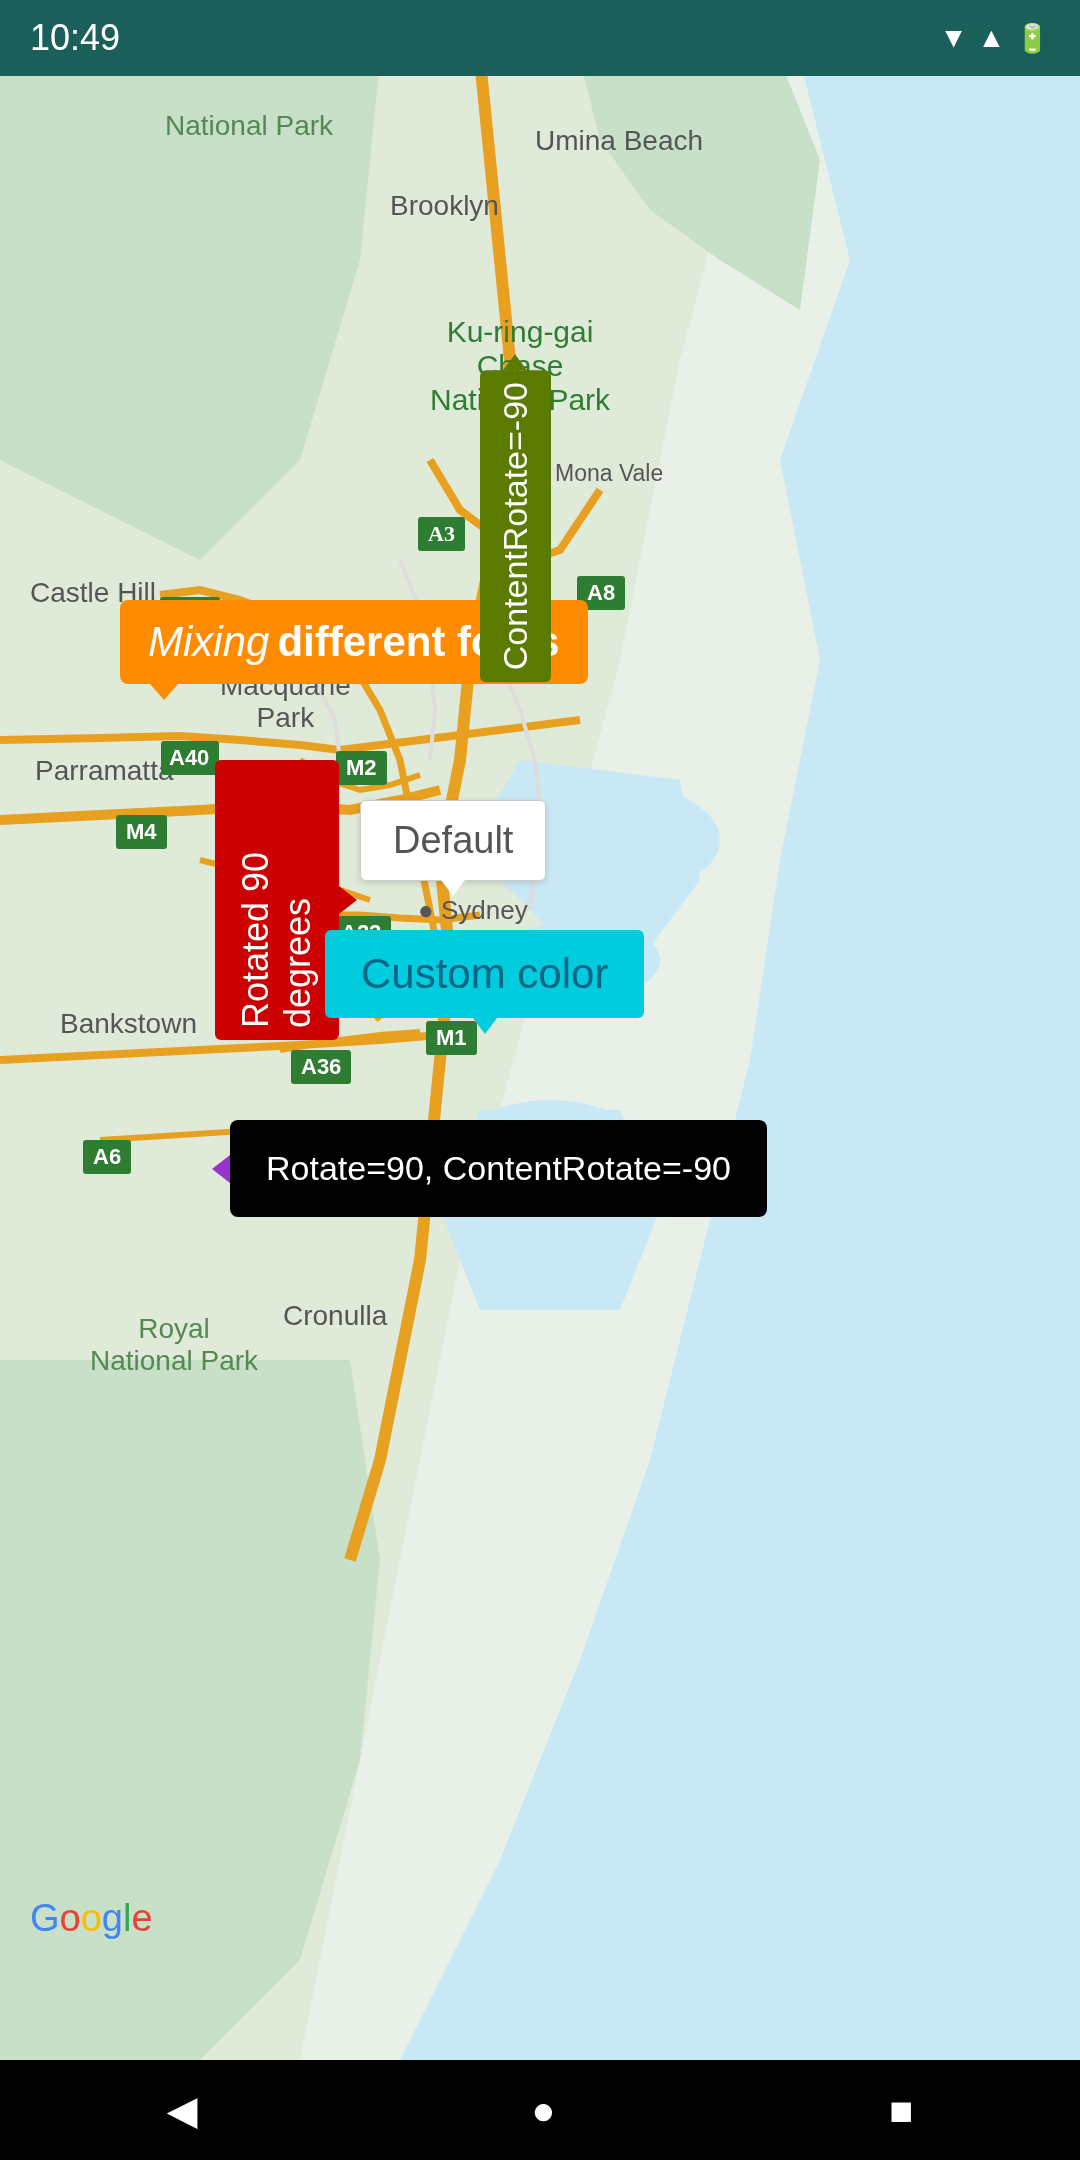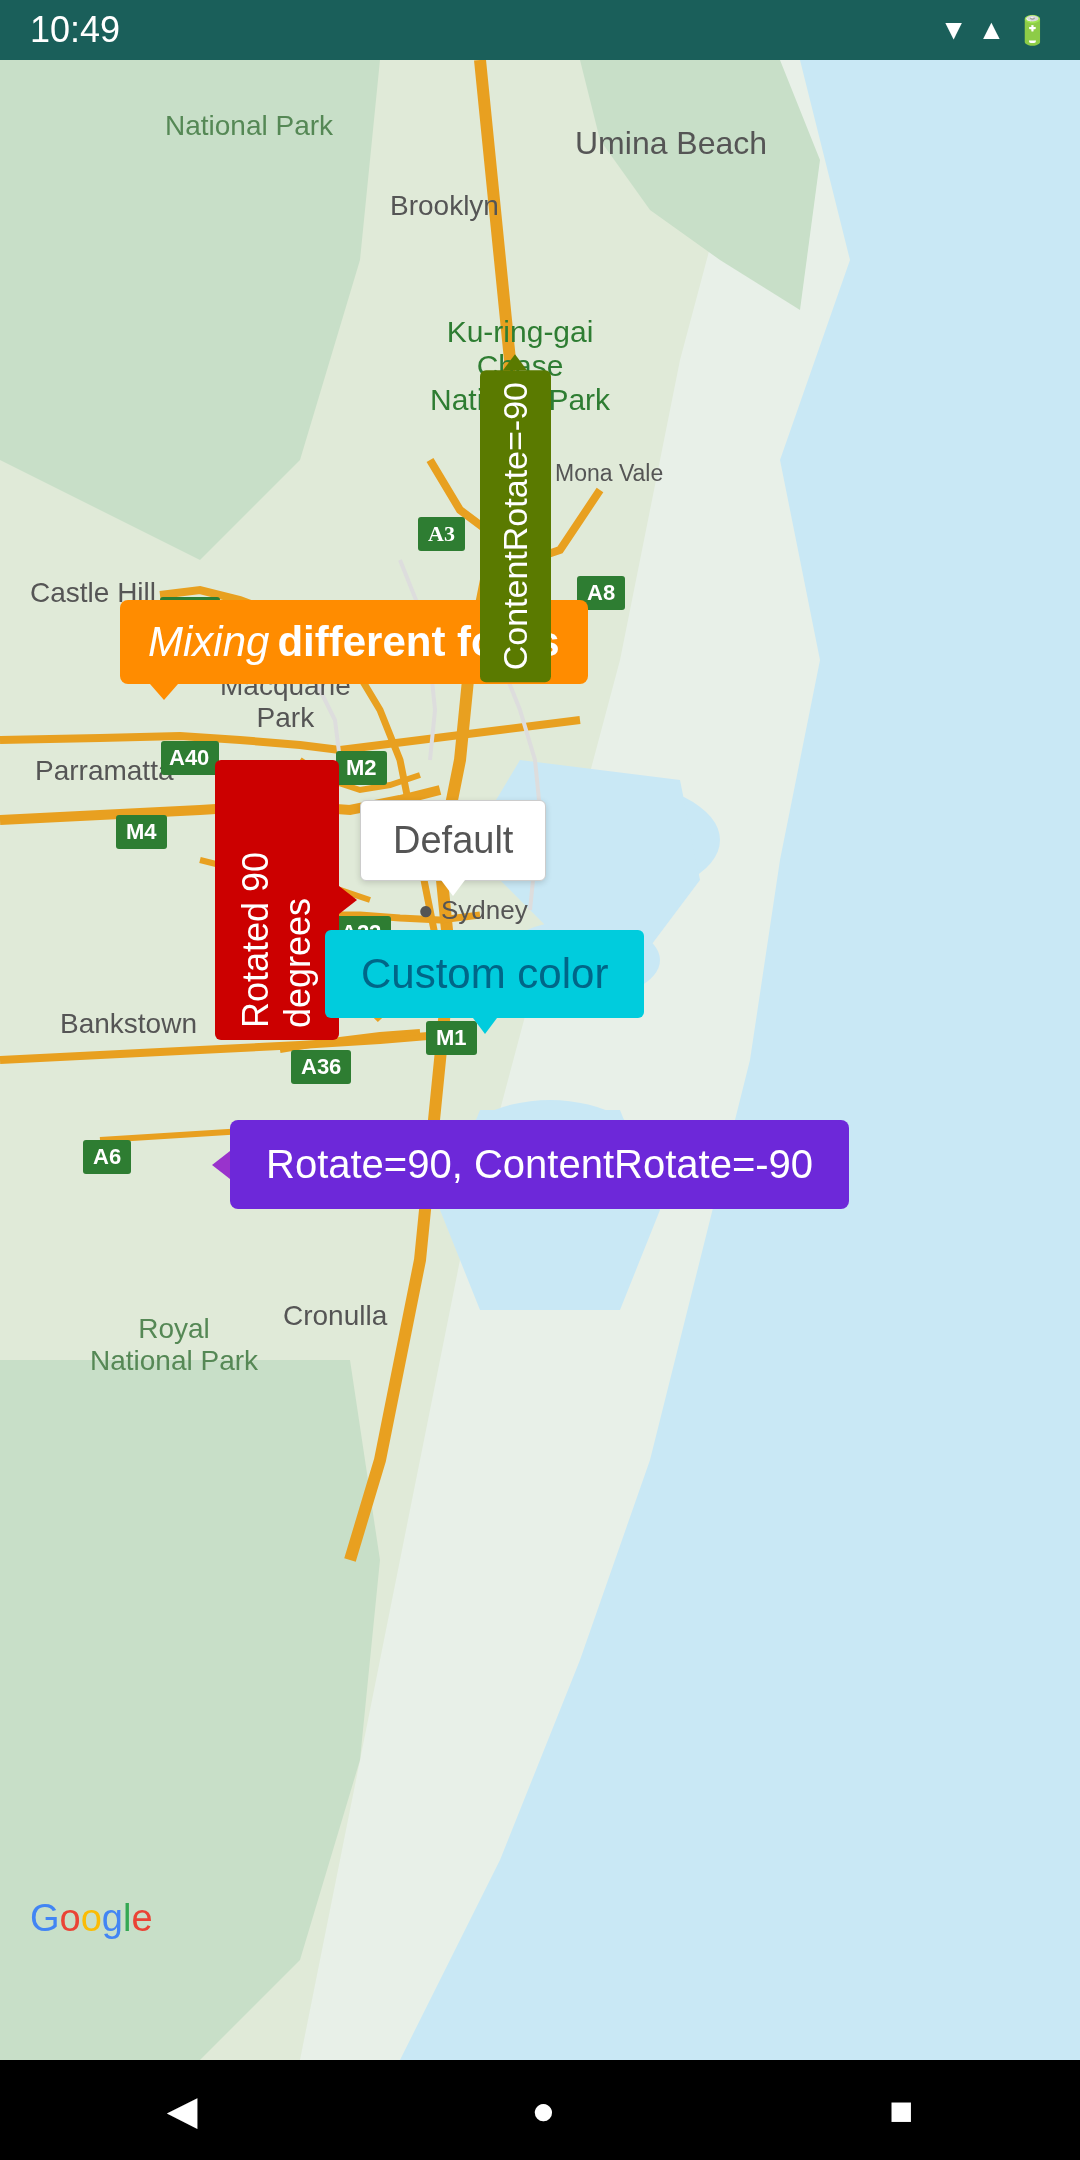--- a/index.html
+++ b/index.html
@@ -10,21 +10,21 @@
       overflow: hidden;
       font-family: sans-serif;
       background: #fff;
       position: relative;
     }
 
     
     #status-bar {
       position: absolute;
       top: 0; left: 0; right: 0;
-      height: 60px;
+      height: 76px;
       background: #1a5f5a;
       display: flex;
       align-items: center;
       justify-content: space-between;
       padding: 0 30px;
       z-index: 100;
     }
     #status-time {
       color: white;
       font-size: 36px;
@@ -196,25 +196,25 @@
       transform: translateX(-50%);
       border-left: 12px solid transparent;
       border-right: 12px solid transparent;
       border-top: 16px solid #00CCDD;
     }
 
     #marker-rotate-content {
       position: absolute;
       top: 1060px;
       left: 230px;
-      background: #6d28d9;
-      color: white;
-      padding: 22px 36px;
+      background: #000000;
+      color: white;
+      padding: 29px 36px;
       border-radius: 8px;
-      font-size: 40px;
+      font-size: 34px;
       white-space: nowrap;
     }
     #marker-rotate-content::before {
       content: '';
       position: absolute;
       left: -18px;
       top: 50%;
       transform: translateY(-50%);
       border-top: 14px solid transparent;
       border-bottom: 14px solid transparent;
@@ -319,21 +319,21 @@
 
     <polyline points="280,990 310,985 340,980 380,975 420,972" stroke="#e8a020" stroke-width="6" fill="none"></polyline>
 
     <polyline points="500,600 520,650 535,700 540,750 535,800 530,850" stroke="#ddd" stroke-width="4" fill="none"></polyline>
     <polyline points="400,500 420,550 430,600 435,650 430,700" stroke="#ddd" stroke-width="4" fill="none"></polyline>
     <polyline points="300,600 320,630 335,660 340,700 335,740" stroke="#ddd" stroke-width="4" fill="none"></polyline>
   </svg>
 
   
   <div class="map-label" style="top:50px;left:165px;color:#558855;font-size:28px;">National Park</div>
-  <div class="map-label" style="top:65px;left:535px;color:#555;font-size:32px;margin-left:40px;">Umina Beach</div>
+  <div class="map-label" style="top:65px;left:535px;color:#555;font-size:28px;">Umina Beach</div>
   <div class="map-label" style="top:130px;left:390px;color:#555;font-size:28px;">Brooklyn</div>
   <div class="map-label" style="top:255px;left:430px;color:#2e7d32;font-size:30px;text-align:center;">Ku-ring-gai<br>Chase<br>National Park</div>
   <div class="map-label" style="top:400px;left:555px;color:#555;font-size:23px;">Mona Vale</div>
   <div class="map-label" style="top:517px;left:30px;color:#555;font-size:28px;">Castle Hill</div>
   <div class="map-label" style="top:610px;left:220px;color:#555;font-size:28px;text-align:center;">Macquarie<br>Park</div>
   <div class="map-label" style="top:695px;left:35px;color:#555;font-size:28px;">Parramatta</div>
   <div class="map-label" style="top:835px;left:418px;color:#555;font-size:26px;">● Sydney</div>
   <div class="map-label" style="top:928px;left:60px;color:#555;font-size:28px;margin-top:20px;">Bankstown</div>
   <div class="map-label" style="top:1240px;left:283px;color:#555;font-size:28px;">Cronulla</div>
   <div class="map-label" style="top:1253px;left:90px;color:#558855;font-size:28px;text-align:center;">Royal<br>National Park</div>

